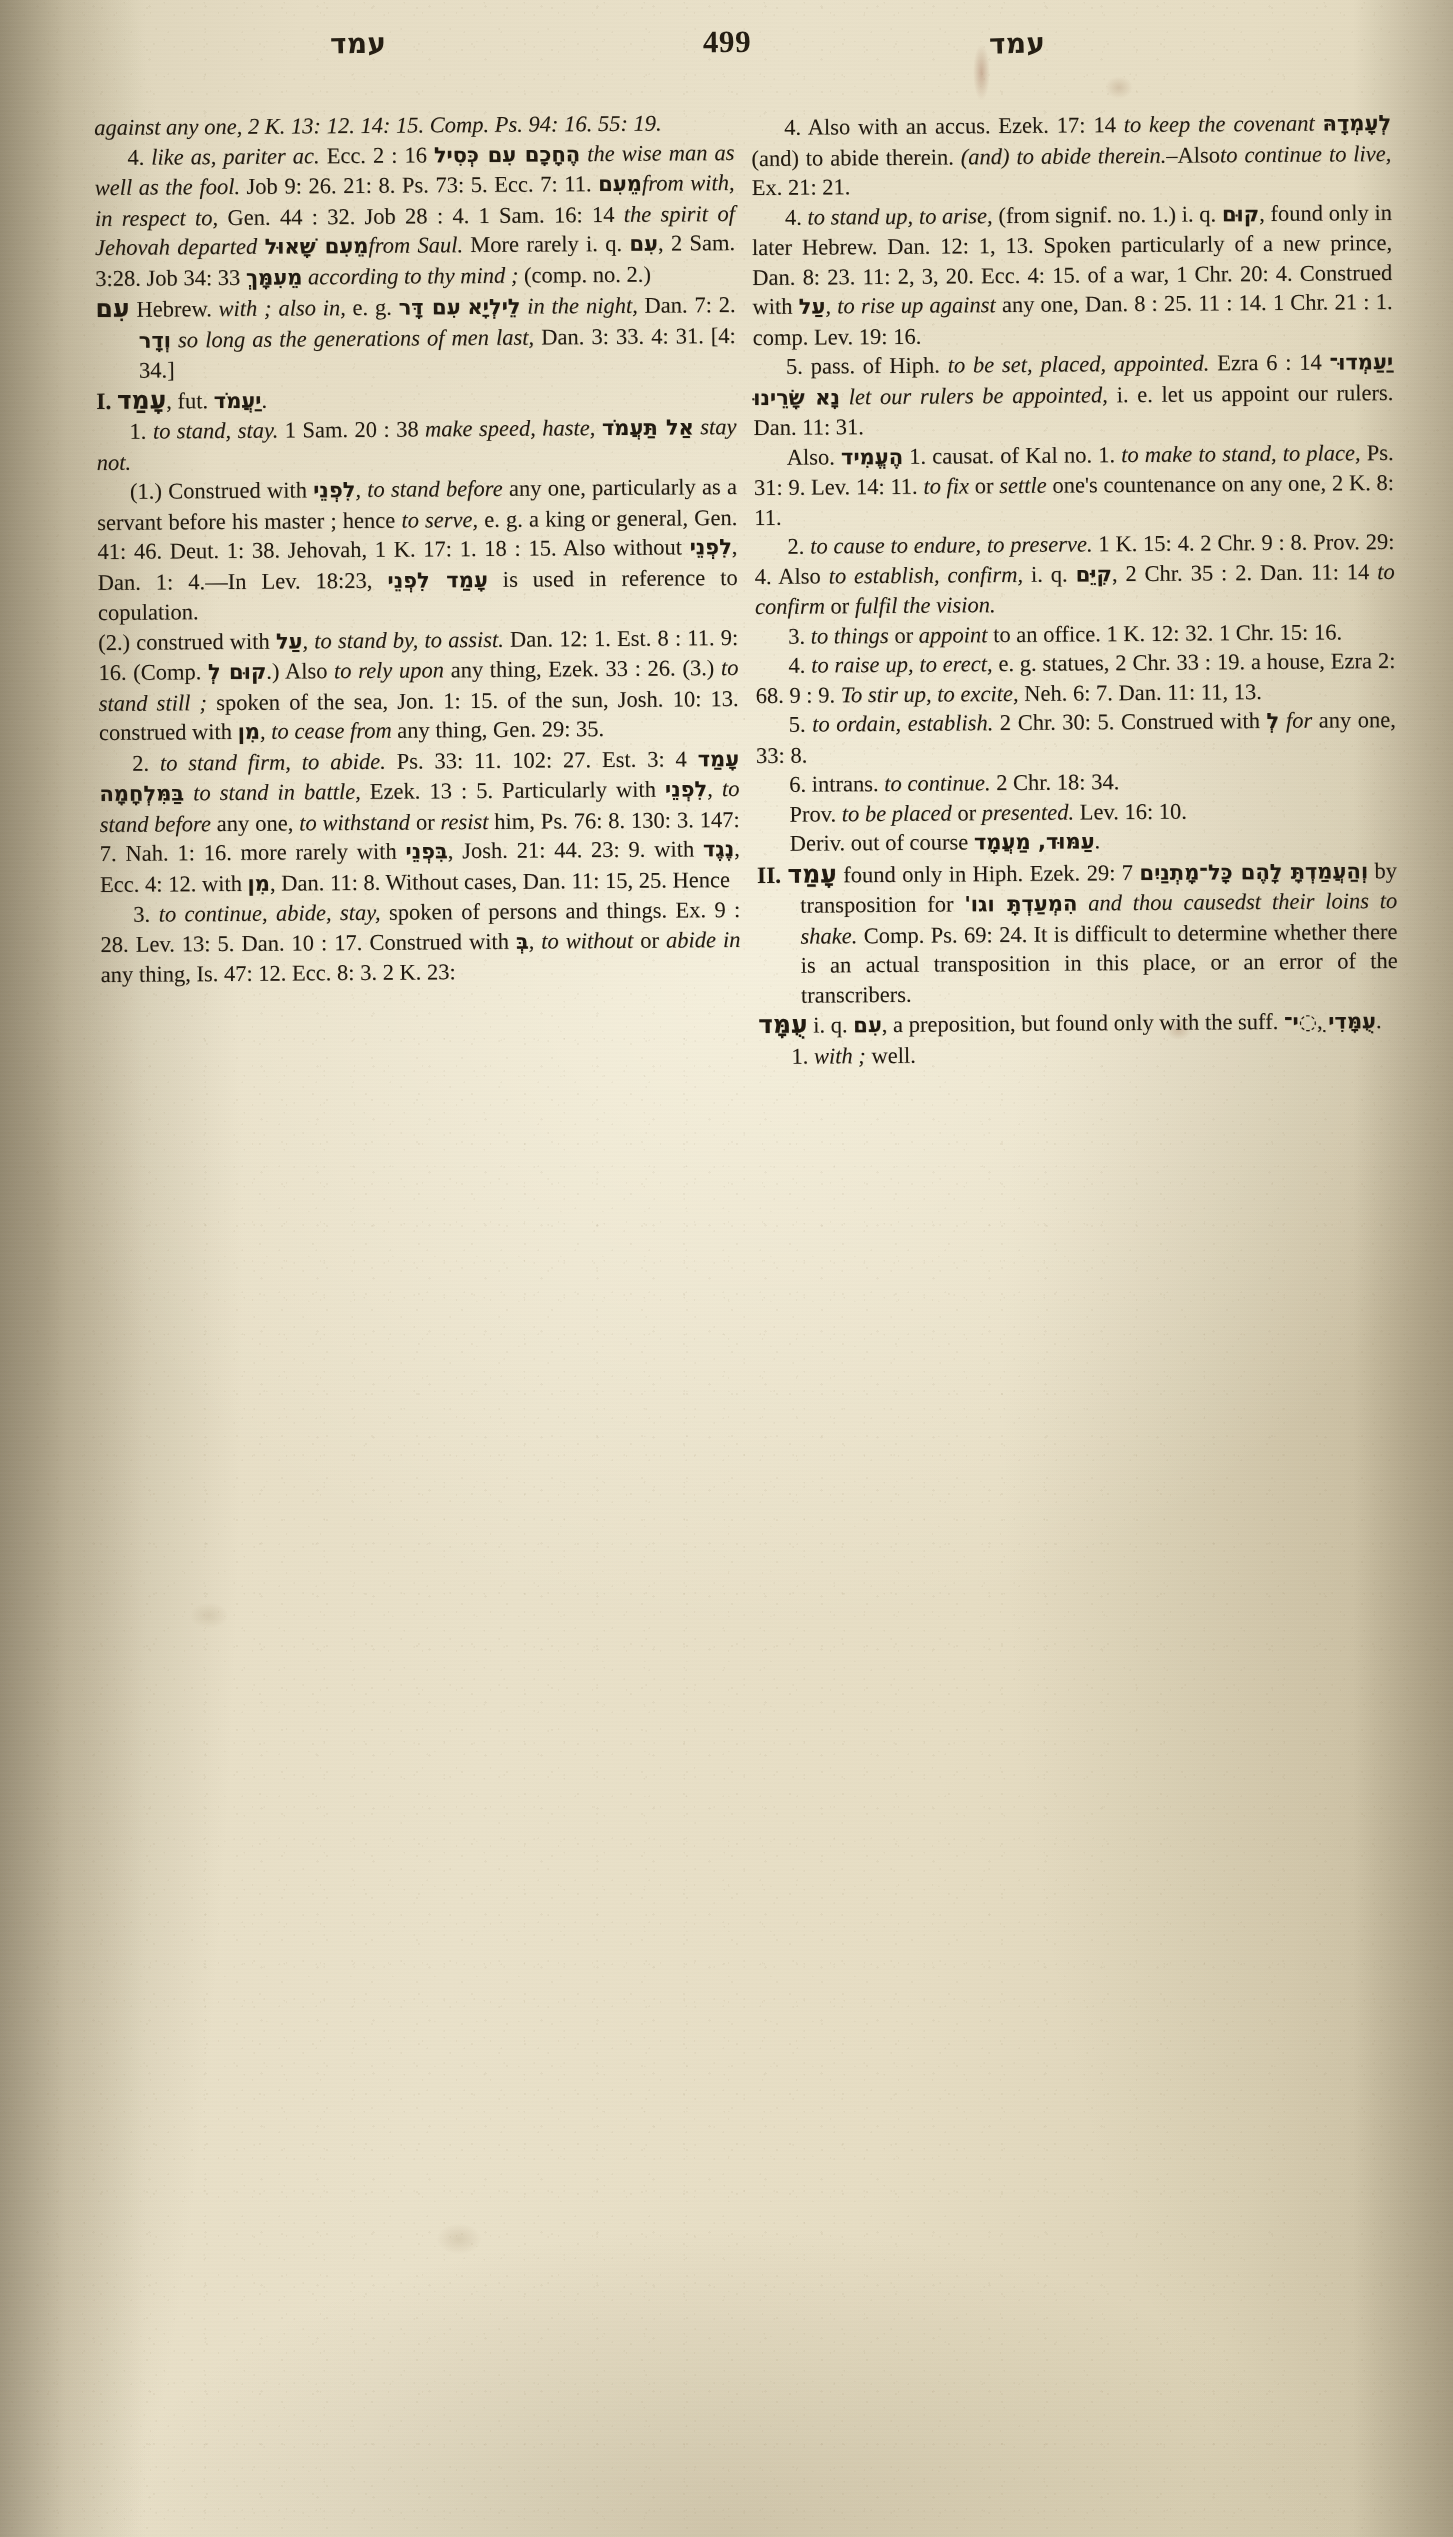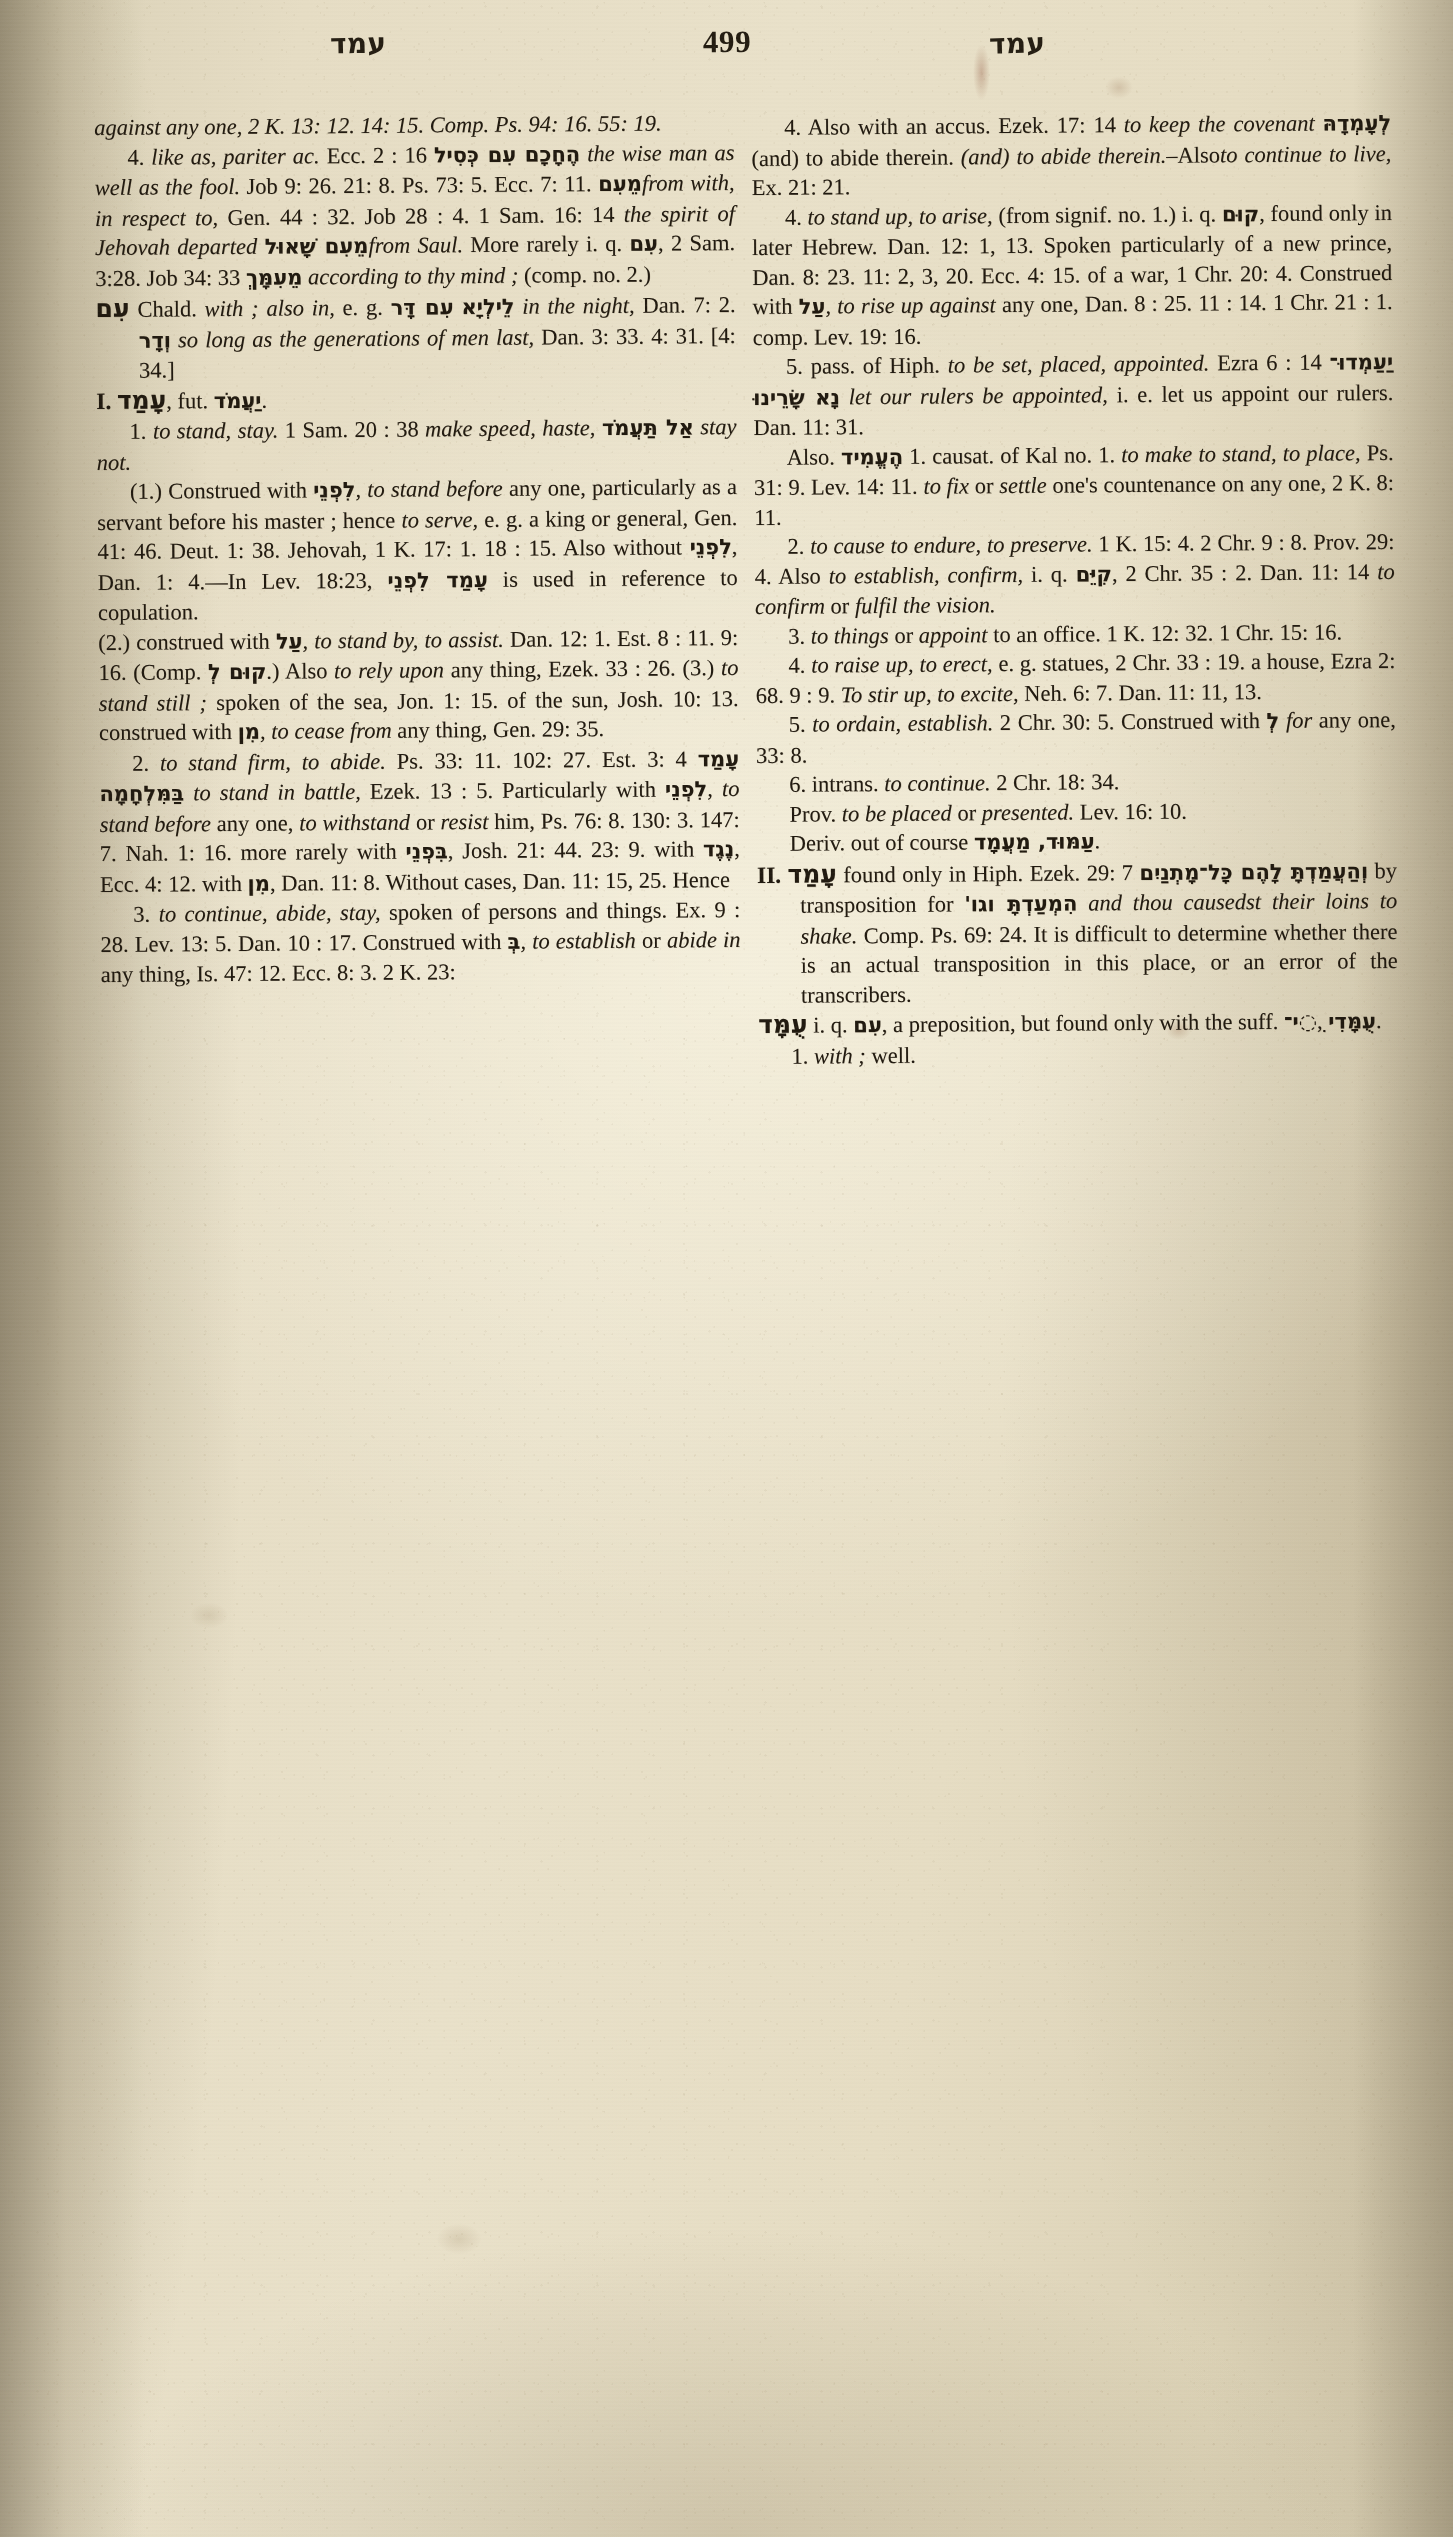--- a/index.html
+++ b/index.html
@@ -169,33 +169,33 @@
     <div id="rh-page">499</div>
     <div class="rh-heb" id="rh-right">עמד</div>
   </div>
 
   <div class="col" id="col-left">
 
     <p class="para"><i>against any one, 2 K. 13: 12.  14: 15. Comp. Ps. 94: 16.  55: 19.</i></p>
 
     <p class="para ind"><span>4.</span> <i>like as,  pariter ac.</i> <span>Ecc. 2 : 16</span> <span class="heb">הֶחָכָם עִם כְּסִיל</span> <i>the wise man as well as the fool.</i> <span>Job 9: 26.  21: 8.  Ps. 73: 5.  Ecc. 7: 11.</span> <span class="heb">מֵעִם</span><i>from with,  in respect to,</i> <span>Gen. 44 : 32.  Job 28 : 4.  1 Sam. 16: 14</span> <i>the  spirit  of  Jehovah departed</i> <span class="heb">מֵעִם שָׁאוּל</span><i>from Saul.</i> <span>More rarely i. q.</span> <span class="heb">עִם</span><span>, 2 Sam. 3:28.  Job 34: 33</span> <span class="heb">מֵעִמָּךְ</span> <i>according  to  thy  mind ;</i> <span>(comp. no. 2.)</span></p>
 
-    <p class="para hang"><span class="heb-lem">עִם</span> <span>Chald.</span> <i>with ;  also  in,</i> <span>e. g.</span> <span class="heb">עִם דָּר</span> <span class="heb">לֵילְיָא</span> <i>in the night,</i> <span>Dan. 7: 2.</span> <span class="heb">וְדָר</span> <i>so long as the generations of men last,</i> <span>Dan. 3: 33.  4: 31.  [4: 34.]</span></p>
+    <p class="para hang"><span class="heb-lem">עִם</span> <span>Hebrew.</span> <i>with ;  also  in,</i> <span>e. g.</span> <span class="heb">עִם דָּר</span> <span class="heb">לֵילְיָא</span> <i>in the night,</i> <span>Dan. 7: 2.</span> <span class="heb">וְדָר</span> <i>so long as the generations of men last,</i> <span>Dan. 3: 33.  4: 31.  [4: 34.]</span></p>
 
     <p class="para hang"><span class="rn">I.</span> <span class="heb-lem">עָמַד</span><span>, fut.</span> <span class="heb">יַעֲמֹד</span><span>.</span></p>
 
     <p class="para ind"><span>1.</span> <i>to  stand,  stay.</i> <span>1 Sam. 20 : 38</span> <i>make speed, haste,</i> <span class="heb">אַל תַּעֲמֹד</span> <i>stay not.</i></p>
 
     <p class="para ind"><span>(1.)  Construed with</span> <span class="heb">לִפְנֵי</span><i>,  to stand before</i> <span>any one, particularly as a servant before his  master ;  hence</span> <i>to serve,</i> <span>e. g. a king  or general, Gen. 41: 46.  Deut. 1: 38.  Jehovah, 1 K. 17: 1.  18 : 15.  Also  without</span> <span class="heb">לִפְנֵי</span><span>, Dan. 1: 4.—In Lev. 18:23,</span> <span class="heb">עָמַד לִפְנֵי</span> <span>is  used in reference to copulation.</span></p>
 
     <p class="para"><span>(2.)  construed  with</span> <span class="heb">עַל</span><i>,  to stand by, to assist.</i> <span>Dan. 12: 1.  Est. 8 : 11.   9: 16.   (Comp.</span> <span class="heb">קוּם לְ</span><span>.)  Also</span> <i>to rely upon</i> <span>any thing, Ezek. 33 : 26.   (3.)</span> <i>to stand  still ;</i> <span>spoken  of  the  sea, Jon. 1: 15. of the sun,  Josh. 10: 13. construed with</span> <span class="heb">מִן</span><i>,  to cease from</i> <span>any thing, Gen. 29: 35.</span></p>
 
     <p class="para ind"><span>2.</span> <i>to stand firm, to  abide.</i> <span>Ps. 33: 11.  102: 27.  Est. 3: 4</span> <span class="heb">עָמַד בַּמִּלְחָמָה</span> <i>to stand in battle,</i> <span>Ezek. 13 : 5.  Particularly with</span> <span class="heb">לִפְנֵי</span><i>,  to  stand  before</i> <span>any one,</span> <i>to  withstand</i> <span>or</span> <i>resist</i> <span>him, Ps. 76: 8.  130: 3.  147: 7.  Nah. 1: 16. more  rarely  with</span> <span class="heb">בִּפְנֵי</span><span>, Josh. 21: 44.  23: 9.  with</span> <span class="heb">נֶגֶד</span><span>,  Ecc. 4: 12. with</span> <span class="heb">מִן</span><span>, Dan. 11: 8.  Without cases, Dan. 11: 15, 25. Hence</span></p>
 
-    <p class="para ind"><span>3.</span> <i>to continue, abide, stay,</i> <span>spoken of persons and  things.   Ex. 9 : 28. Lev. 13: 5.  Dan. 10 : 17.  Construed with</span> <span class="heb">בְּ</span><i>,  to  establish</i> <span>or</span> <i>abide in</i> <span>any thing, Is. 47: 12.  Ecc. 8: 3.  2 K. 23:</span></p>
+    <p class="para ind"><span>3.</span> <i>to continue, abide, stay,</i> <span>spoken of persons and  things.   Ex. 9 : 28. Lev. 13: 5.  Dan. 10 : 17.  Construed with</span> <span class="heb">בְּ</span><i>,  to  without</i> <span>or</span> <i>abide in</i> <span>any thing, Is. 47: 12.  Ecc. 8: 3.  2 K. 23:</span></p>
 
   </div>
 
   <div class="col" id="col-right">
 
     <p class="para ind"><span>4.</span> <span>Also with an accus.  Ezek. 17: 14</span> <i>to keep  the  covenant</i> <span class="heb">לְעָמְדָהּ</span> <span>(and) to abide therein.</span> <i>(and) to abide therein.</i><span>–Also</span><i>to continue to live,</i> <span>Ex. 21: 21.</span></p>
 
     <p class="para ind"><span>4.</span> <i>to stand up, to arise,</i> <span>(from signif. no. 1.) i. q.</span> <span class="heb">קוּם</span><span>, found only in later Hebrew.  Dan. 12: 1, 13.  Spoken particularly  of  a  new  prince, Dan. 8: 23.  11: 2, 3, 20.  Ecc. 4: 15. of a war, 1 Chr. 20: 4.   Construed with</span> <span class="heb">עַל</span><i>,  to rise up against</i> <span>any one, Dan. 8 : 25.  11 : 14.  1 Chr. 21 : 1. comp. Lev. 19: 16.</span></p>
 
     <p class="para ind"><span>5.</span> <span>pass. of Hiph.</span> <i>to be set, placed, appointed.</i> <span>Ezra  6 :  14</span> <span class="heb">יַעַמְדוּ־</span> <span class="heb">נָא שָׂרֵינוּ</span> <i>let our  rulers be appointed,</i> <span>i. e. let us appoint our rulers.  Dan. 11: 31.</span></p>

